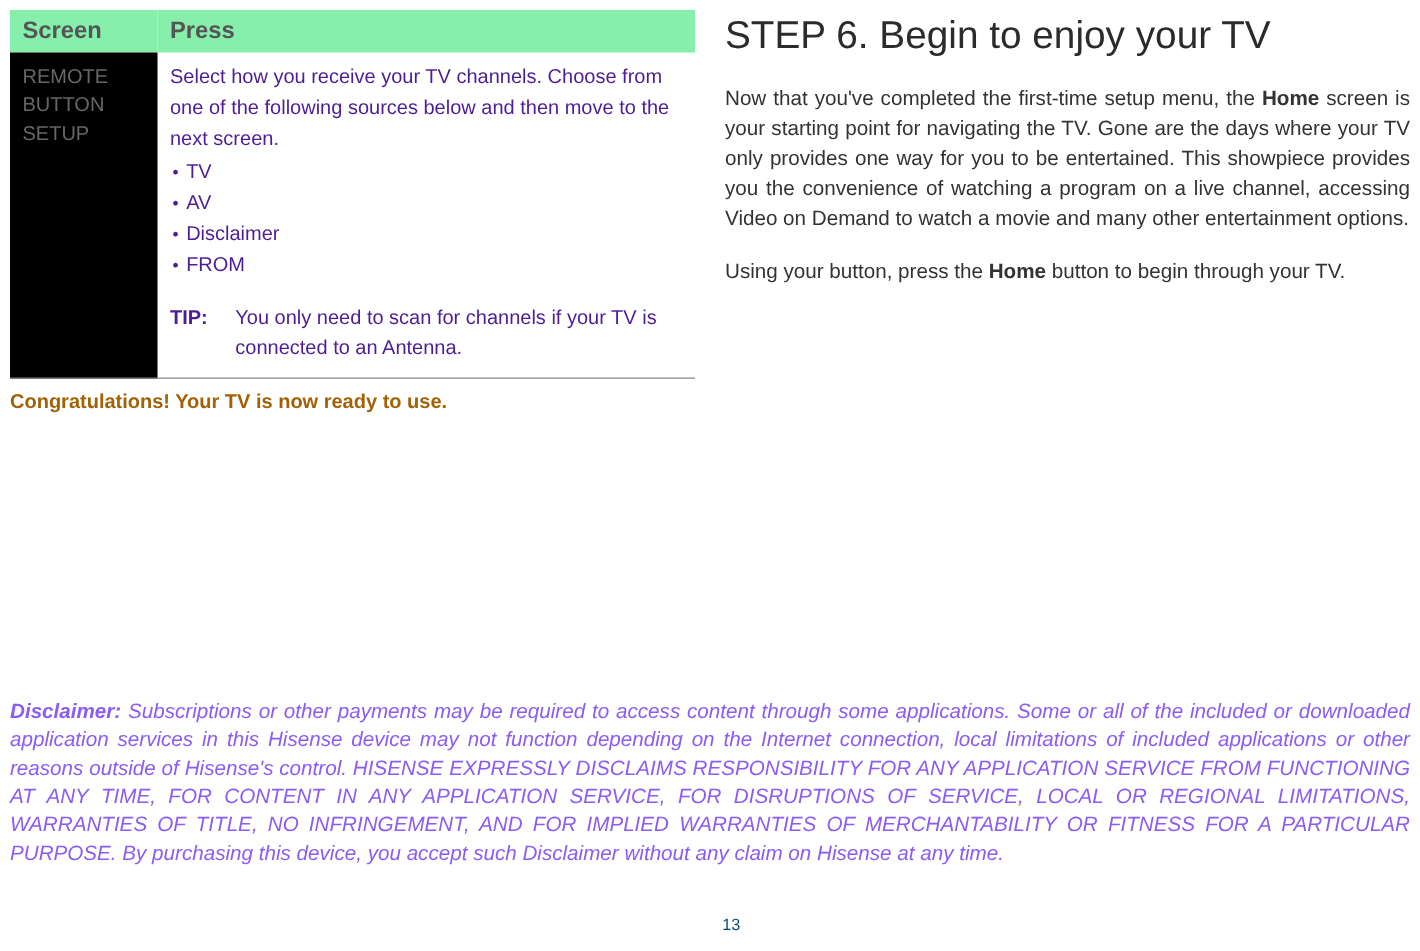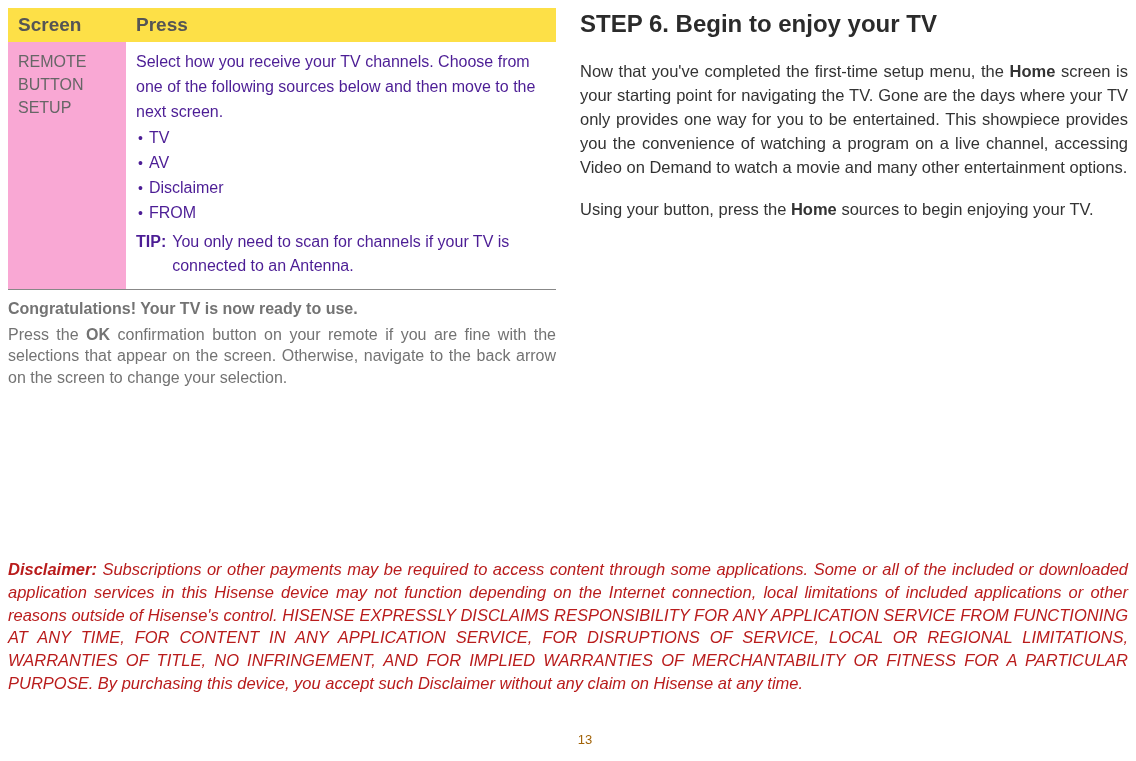--- a/index.html
+++ b/index.html
@@ -25,115 +25,116 @@
     }
     .right-col {
       flex: 1;
     }
     table.setup-table {
       width: 100%;
       border-collapse: collapse;
       font-size: 16px;
     }
     table.setup-table th {
-      background: #fde047;
+      background: #86efac;
       color: #555;
       text-align: left;
       padding: 6px 10px;
       font-size: 19px;
       font-weight: bold;
     }
     table.setup-table th.screen {
       width: 118px;
     }
     table.setup-table td {
       vertical-align: top;
       padding: 8px 10px 10px 10px;
       color: #4c1d95;
       line-height: 1.55;
       border-bottom: 1px solid #888;
     }
     table.setup-table td.screen-cell {
-      background: #f9a8d4;
+      background: #000000;
       color: #666;
       font-size: 16px;
       line-height: 1.45;
     }
     .bullets {
       margin-top: 2px;
     }
     .bullets .row {
       display: flex;
       align-items: baseline;
     }
     .bullets .dot {
       margin: 0 6px 0 2px;
       font-size: 14px;
     }
     .tip-row {
       display: flex;
-      margin-top: 4px;
+      margin-top: 17px;
+      gap: 16px;
     }
     .tip-label {
       font-weight: bold;
       margin-right: 6px;
       white-space: nowrap;
     }
     .below-table {
       margin-top: 8px;
       font-size: 16px;
-      color: #737373;
+      color: #a16207;
       line-height: 1.35;
       text-align: justify;
     }
     .below-table .congrats {
       font-weight: bold;
       margin-bottom: 4px;
     }
     .bold {
       font-weight: bold;
     }
     .step-heading {
-      font-size: 24px;
-      font-weight: bold;
+      font-size: 31px;
+      font-weight: normal;
       color: #2b2b2b;
       margin-bottom: 22px;
       margin-top: 2px;
     }
     .right-col p {
       font-size: 16.5px;
       color: #333;
       line-height: 1.45;
       margin-bottom: 18px;
       text-align: justify;
     }
     .right-col p.nomargin {
     }
     .disclaimer {
       position: absolute;
       left: 8px;
       right: 8px;
       top: 558px;
       font-style: italic;
       font-size: 16.5px;
-      color: #b91c1c;
+      color: #8b5cf6;
       line-height: 1.38;
       text-align: justify;
     }
     .disclaimer .dlabel {
       font-weight: bold;
     }
     .pagenum {
       position: absolute;
       bottom: 14px;
       left: 0;
       right: 0;
       text-align: center;
       font-size: 13px;
-      color: #a16207;
+      color: #0c4a6e;
       margin-left: 34px;
     }
   </style>
 </head>
 <body>
 
 <div class="page">
   <div class="left-col">
     <table class="setup-table">
       <thead>
@@ -168,33 +169,30 @@
             <div class="tip-row">
               <span class="tip-label">TIP:</span>
               <span>You only need to scan for channels if your TV is connected to an Antenna.</span>
             </div>
           </td>
         </tr>
       </tbody>
     </table>
     <div class="below-table">
       <div class="congrats">Congratulations! Your TV is now ready to use.</div>
-      <div>
-        <span>Press the </span><span class="bold">OK</span><span> confirmation button on your remote if you are fine with the selections that appear on the screen. Otherwise, navigate to the back arrow on the screen to change your selection.</span>
-      </div>
     </div>
   </div>
 
   <div class="right-col">
     <h2 class="step-heading">STEP 6. Begin to enjoy your TV</h2>
     <p class="nomargin">
       <span>Now that you've completed the first-time setup menu, the </span><span class="bold">Home</span><span> screen is your starting point for navigating the TV. Gone are the days where your TV only provides one way for you to be entertained. This showpiece provides you the convenience of watching a program on a live channel, accessing Video on Demand to watch a movie and many other entertainment options.</span>
     </p>
     <p>
-      <span>Using your button, press the </span><span class="bold">Home</span><span> sources to begin enjoying your TV.</span>
+      <span>Using your button, press the </span><span class="bold">Home</span><span> button to begin through your TV.</span>
     </p>
   </div>
 </div>
 
 <div class="disclaimer">
   <span class="dlabel">Disclaimer:</span><span> Subscriptions or other payments may be required to access content through some applications. Some or all of the included or downloaded application services in this Hisense device may not function depending on the Internet connection, local limitations of included applications or other reasons outside of Hisense's control. HISENSE EXPRESSLY DISCLAIMS RESPONSIBILITY FOR ANY APPLICATION SERVICE FROM FUNCTIONING AT ANY TIME, FOR CONTENT IN ANY APPLICATION SERVICE, FOR DISRUPTIONS OF SERVICE, LOCAL OR REGIONAL LIMITATIONS, WARRANTIES OF TITLE, NO INFRINGEMENT, AND FOR IMPLIED WARRANTIES OF MERCHANTABILITY OR FITNESS FOR A PARTICULAR PURPOSE. By purchasing this device, you accept such Disclaimer without any claim on Hisense at any time.</span>
 </div>
 
 <div class="pagenum">13</div>
 

